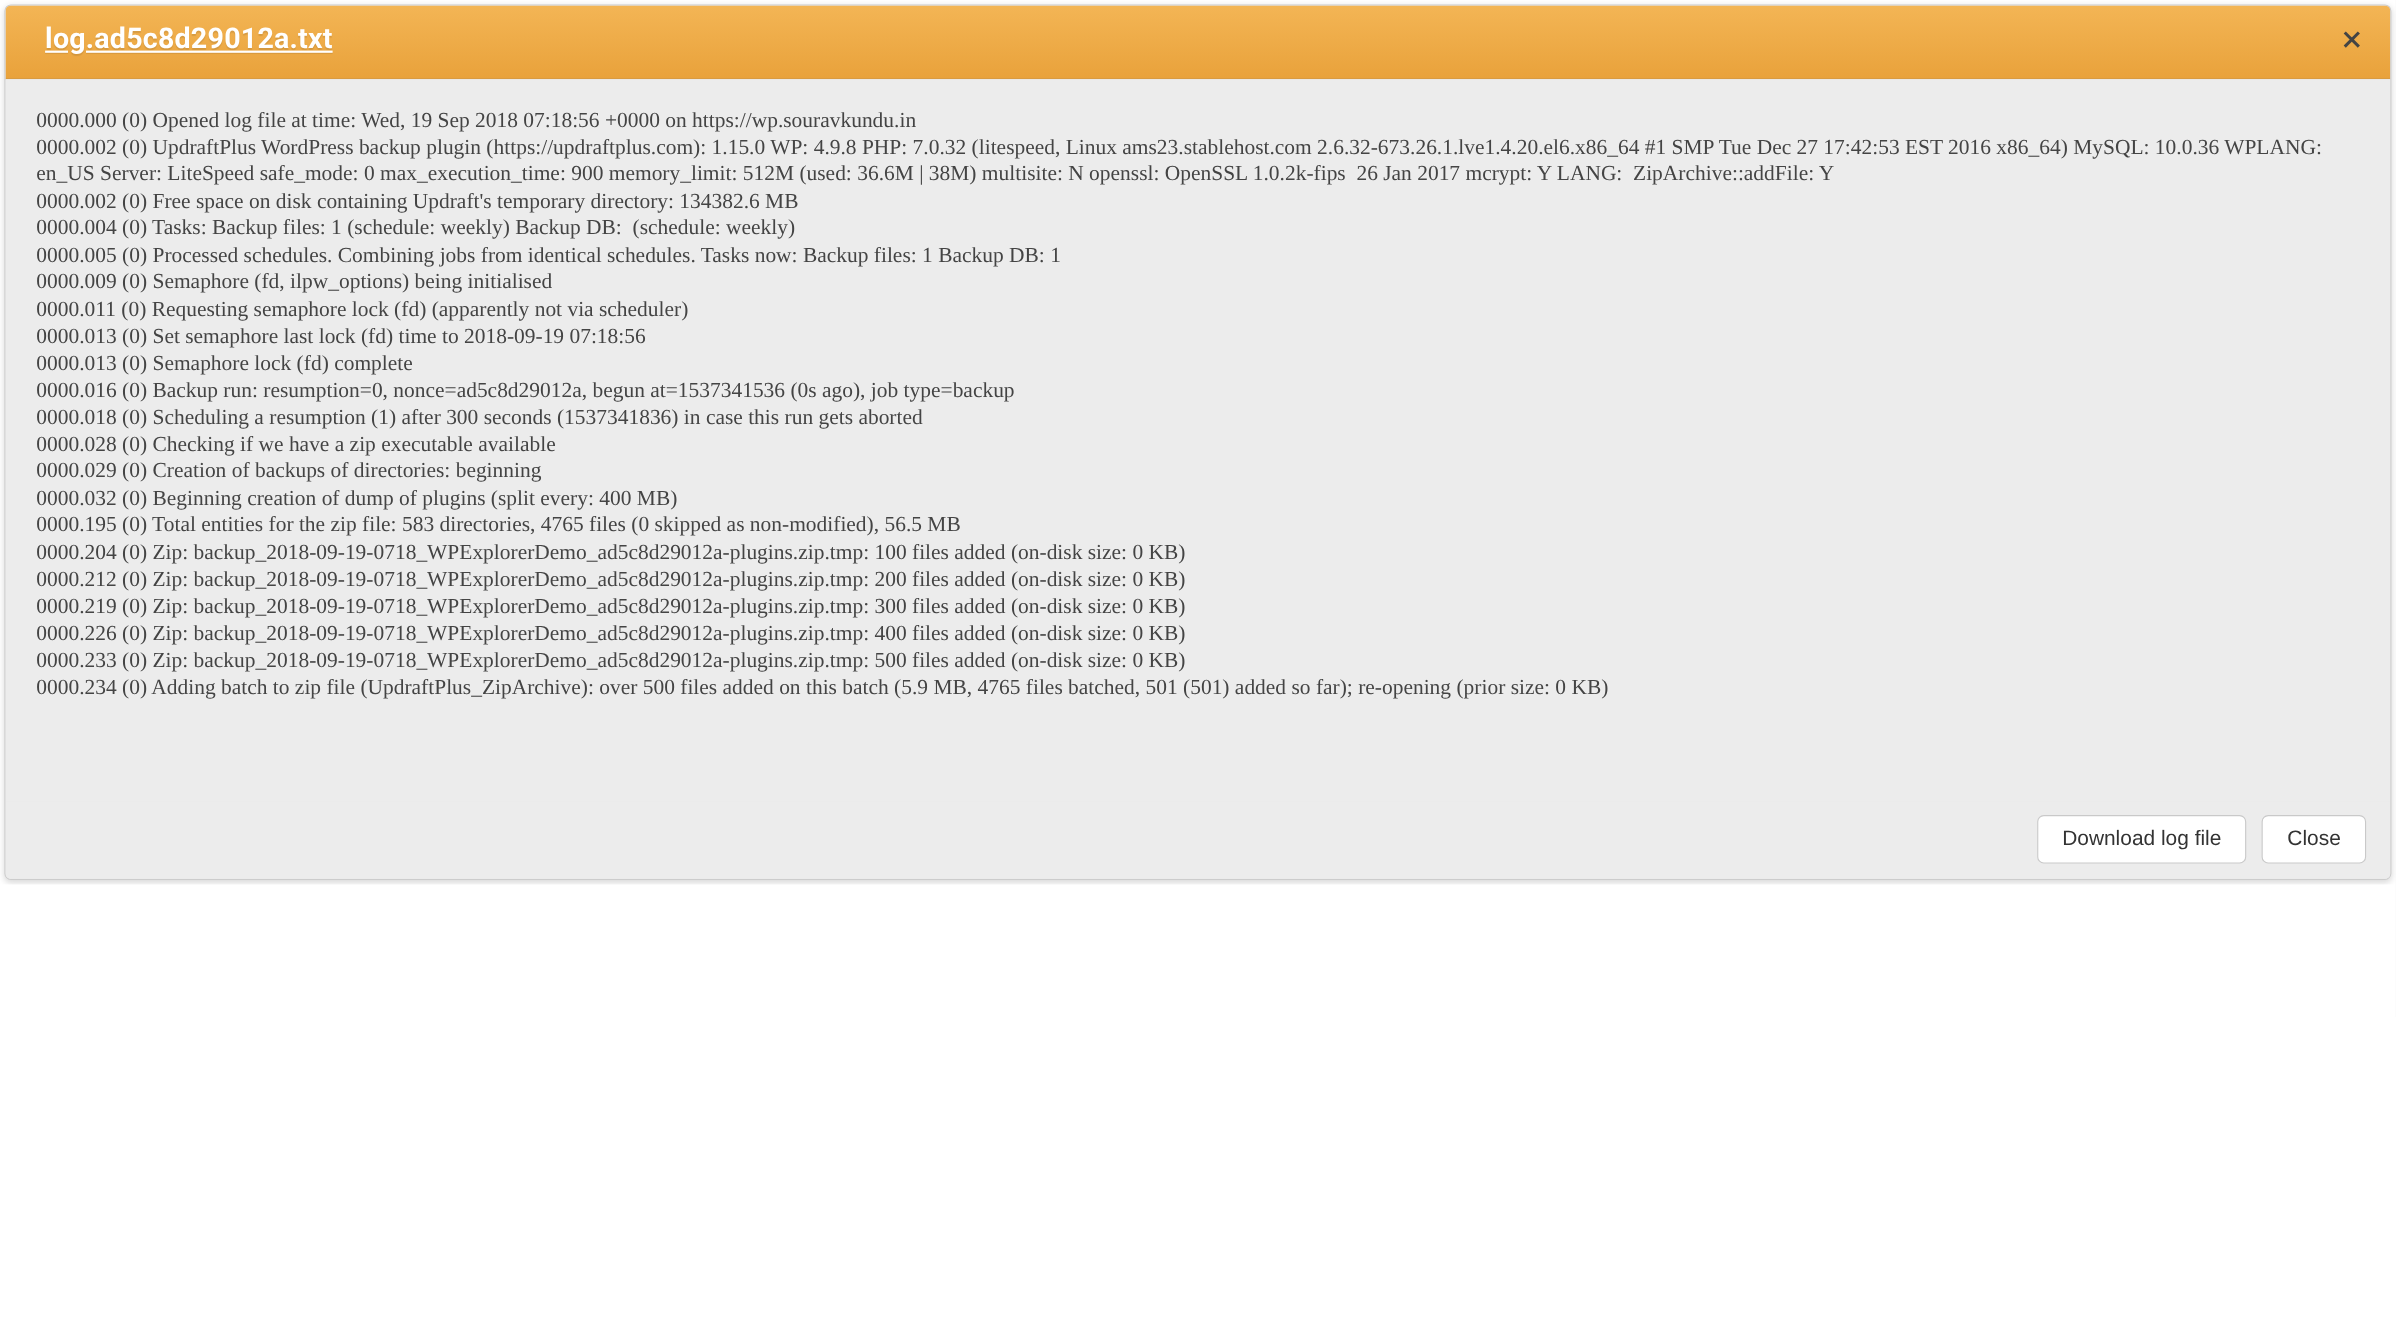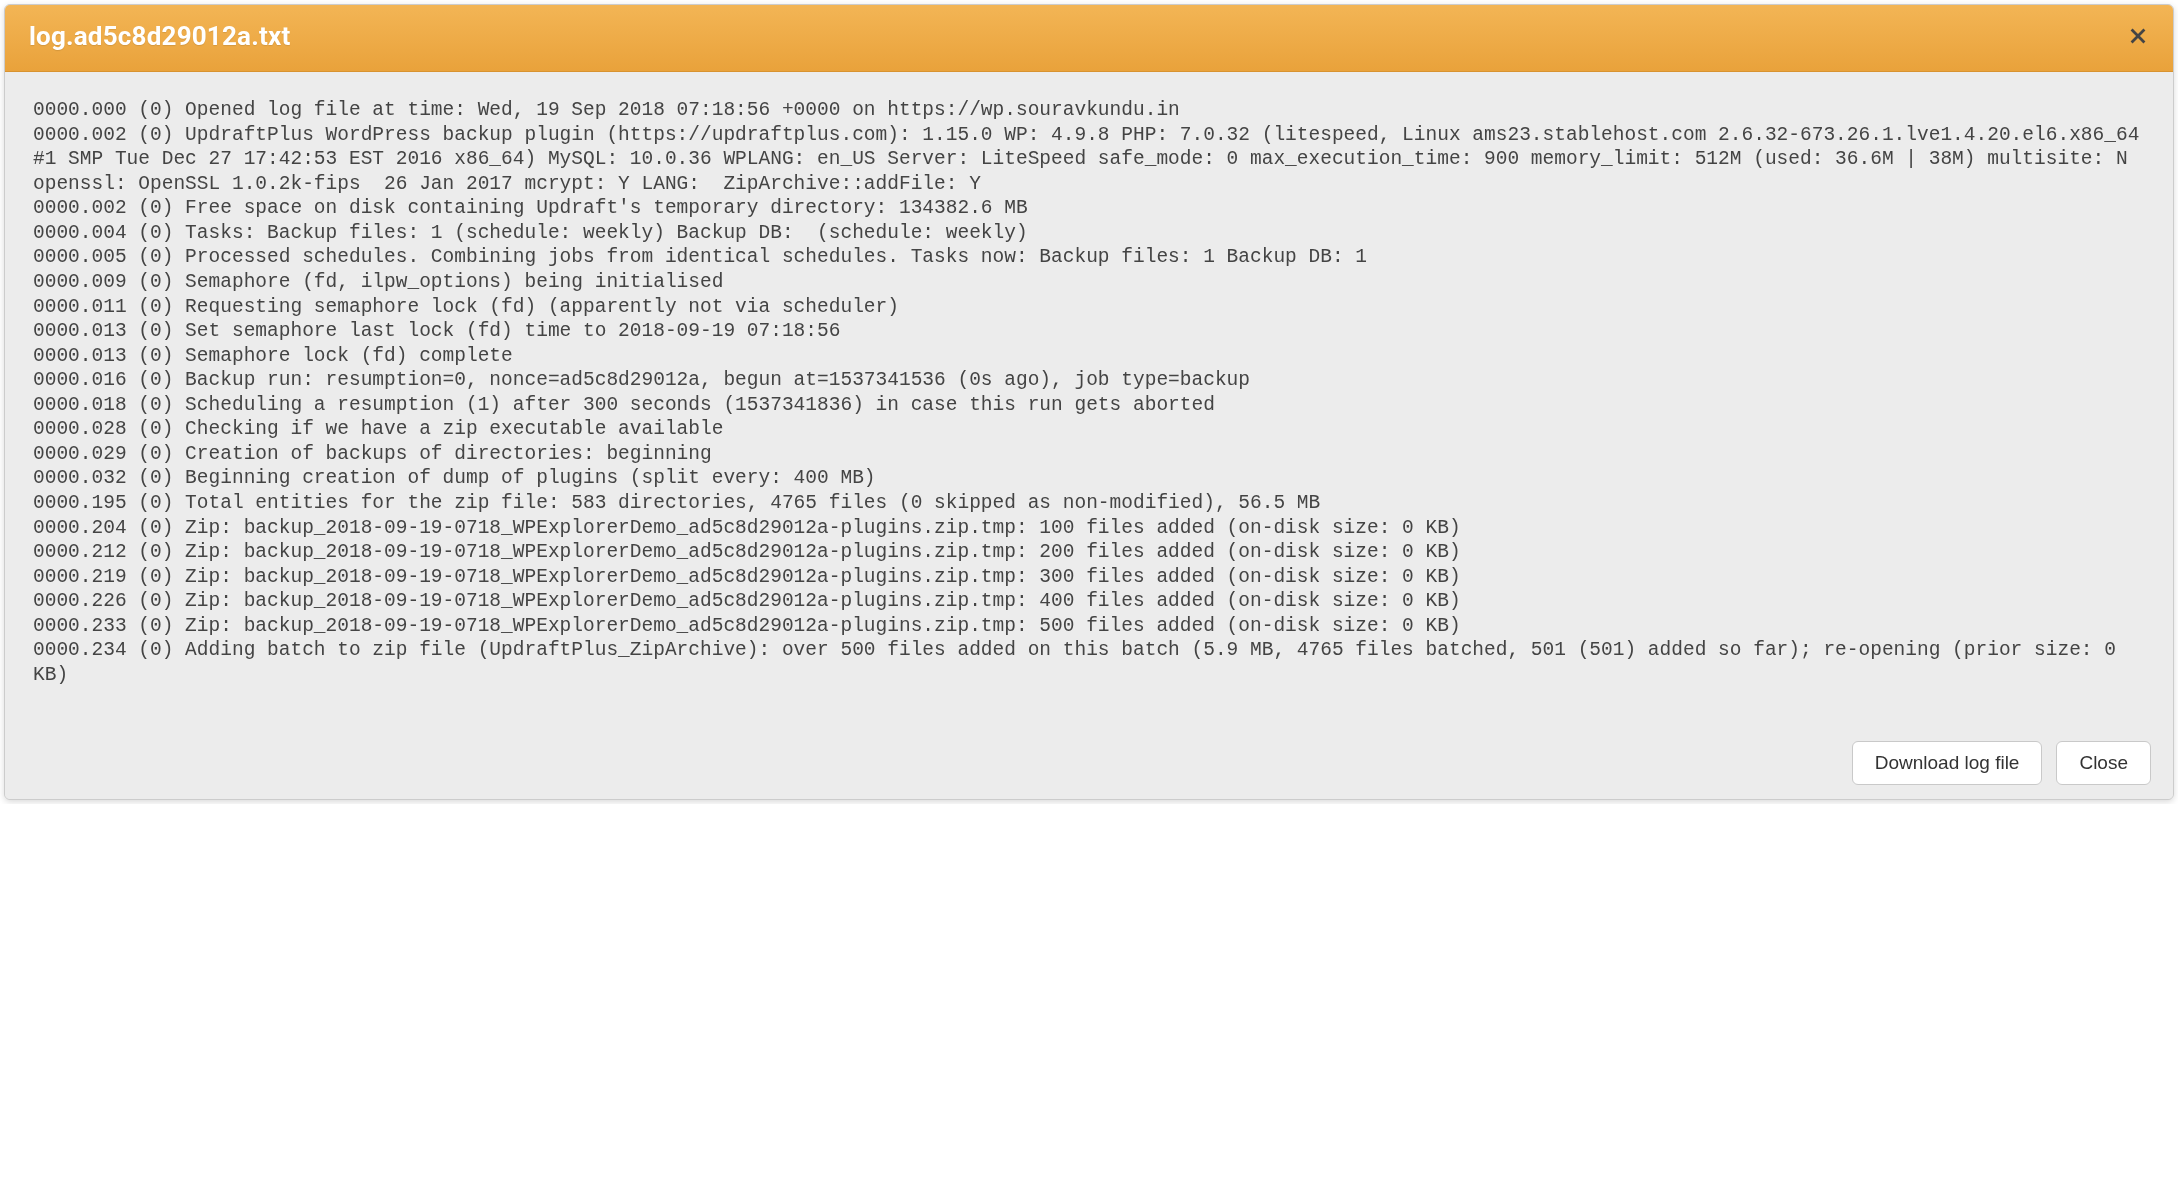--- a/index.html
+++ b/index.html
@@ -20,25 +20,26 @@
       box-shadow: 0 2px 6px rgba(0,0,0,0.15);
       background: #ececec;
       display: flex;
       flex-direction: column;
       height: calc(100vh - 8px);
       max-height: 796px;
     }
     .titlebar {
       background: linear-gradient(to bottom, #f3b555 0%, #e9a23b 100%);
       color: #fff;
-      padding: 16px 20px 20px 24px;
+      padding: 16px 20px 20px 36px;
       display: flex;
       justify-content: space-between;
       align-items: center;
       border-bottom: 1px solid #d89330;
+      text-decoration: underline;
     }
     .title-text {
       font-size: 26px;
       font-weight: 700;
       letter-spacing: 0.2px;
       text-shadow: 0 1px 1px rgba(0,0,0,0.1);
     }
     .close-icon {
       cursor: pointer;
       display: flex;
@@ -50,21 +51,21 @@
       width: 22px;
       height: 22px;
       stroke: #444;
       stroke-width: 3;
       fill: none;
     }
     .log-body {
       flex: 1;
       overflow: auto;
       padding: 26px 28px 10px 28px;
-      font-family: Liberation Mono, monospace;
+      font-family: Liberation Serif, serif;
       font-size: 19.5px;
       line-height: 1.26;
       color: #444;
       white-space: pre-wrap;
       word-break: break-word;
       background: #ececec;
     }
     .footer {
       display: flex;
       justify-content: flex-end;

